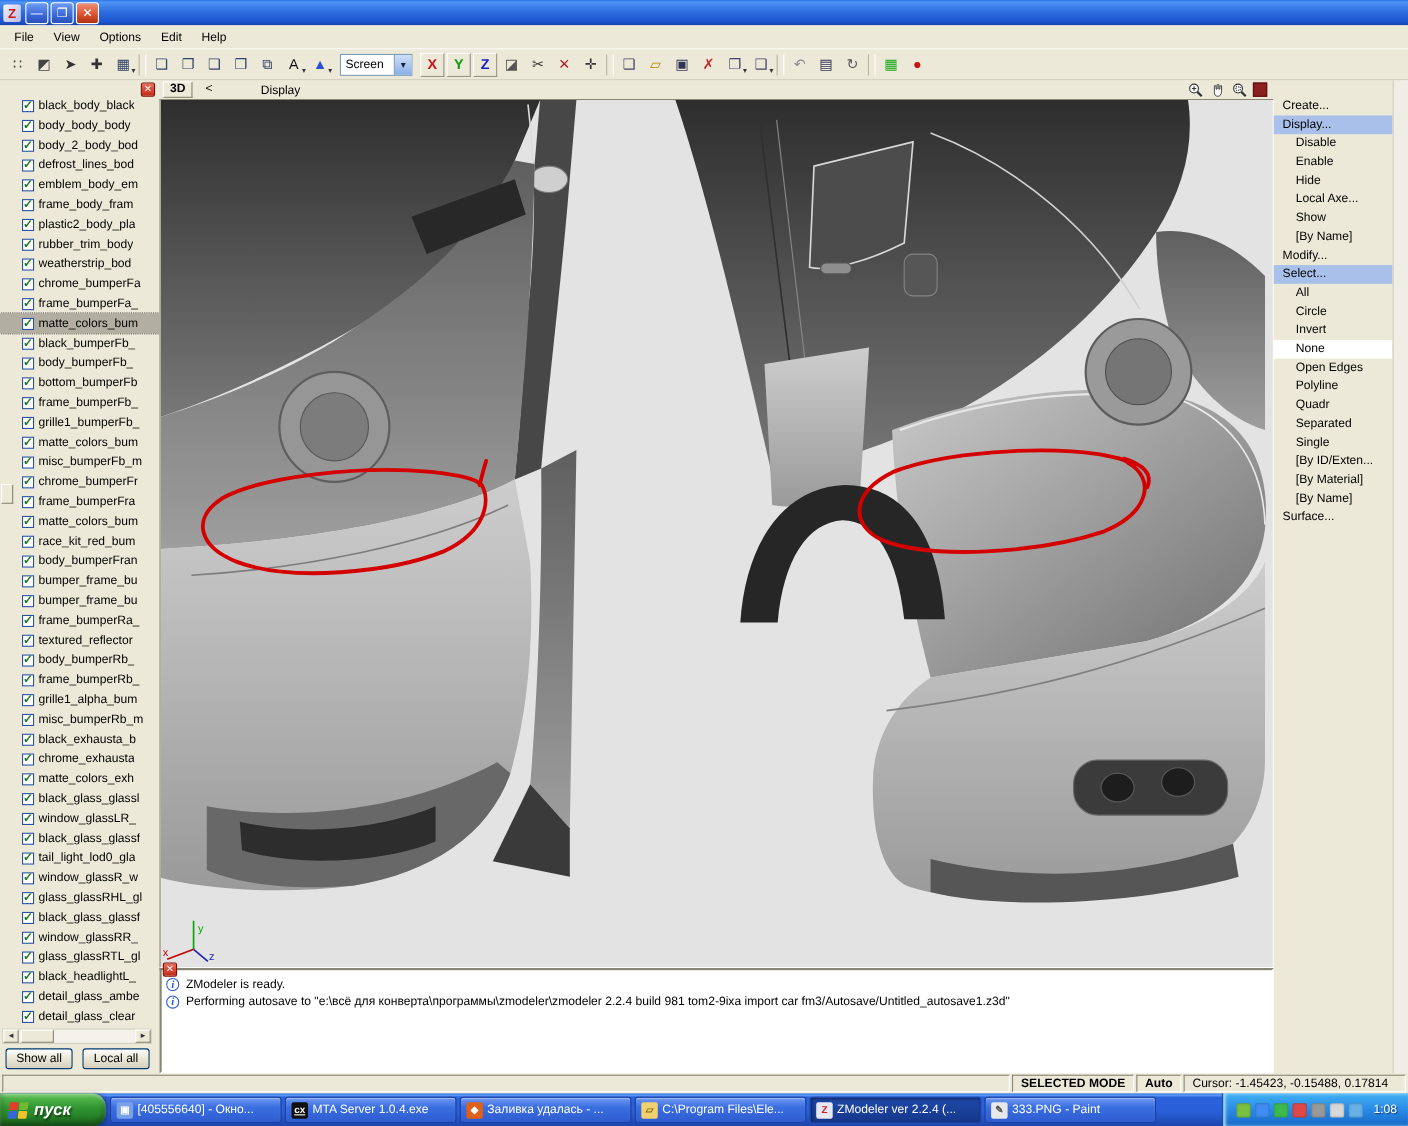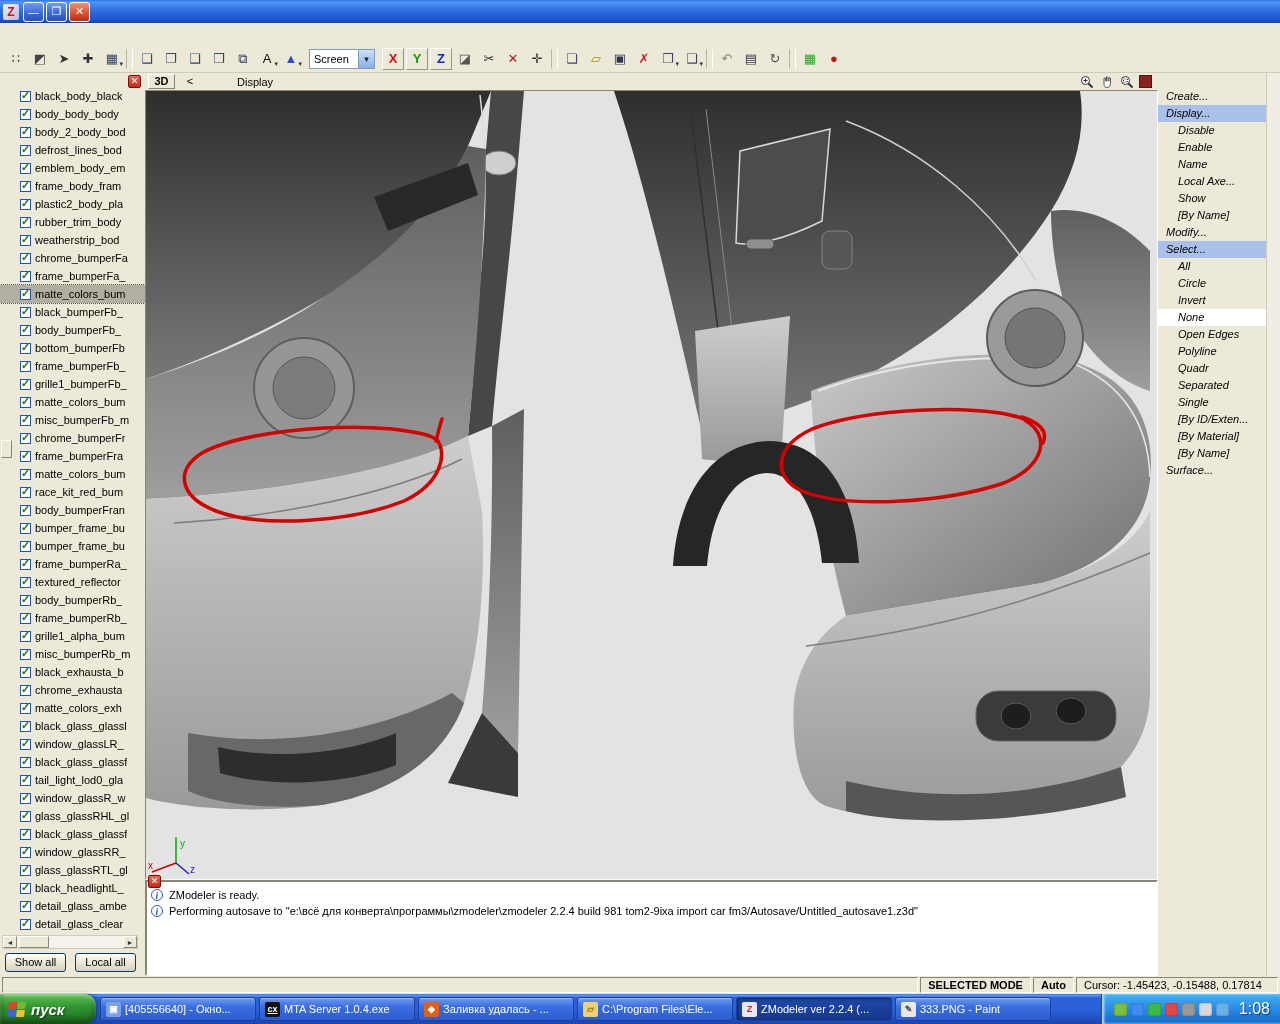--- a/index.html
+++ b/index.html
@@ -73,21 +73,21 @@
 
   .log-area { position:absolute; left:0; top:807px; width:1013px; height:96px; background:#fff;
     border:2px solid; border-color:#8a8674 #fff #fff #8a8674; padding:5px 0 0 4px; }
   .log-x { position:absolute; left:3px; top:802px; z-index:5; }
   .log-line { display:flex; align-items:center; gap:6px; height:16px; white-space:nowrap; overflow:hidden; }
   .info-ico { width:12px; height:12px; min-width:12px; border:1px solid #2a5ad4; border-radius:50%;
     color:#2a5ad4; font-family:"Liberation Serif", serif; font-weight:bold; font-style:italic;
     font-size:10px; text-align:center; line-height:11px; }
 
   .right-panel { position:absolute; left:1158px; top:73px; width:108px; height:903px; background:#ECE9D8; padding-top:15px; }
-  .cmd-row { height:17px; line-height:17px; padding-left:8px; white-space:nowrap; overflow:hidden;font-style:italic; }
+  .cmd-row { height:17px; line-height:17px; padding-left:8px; white-space:nowrap; overflow:hidden; }
   .cmd-row.indent { padding-left:20px; }
   .cmd-row.highlight { background:#a8c0ea; }
   .cmd-row.selected { background:#fff; }
   .right-scroll { position:absolute; left:1266px; top:73px; width:14px; height:903px; background:#f0eee4;
     border-left:1px solid #cfccbc; }
   .right-thumb { position:absolute; left:1px; top:440px; width:11px; height:18px; background:#ECE9D8;
     border:1px solid; border-color:#fff #8a8674 #8a8674 #fff; }
 
   
   .statusbar { position:absolute; left:0; top:976px; width:1280px; height:18px; background:#ECE9D8;
@@ -113,21 +113,21 @@
     border-radius:3px; border:1px solid #1b3f9e; color:#fff;
     background:linear-gradient(180deg,#6f9af2,#3a6ee0 40%,#2e5cd0);
     box-shadow:inset 0 1px 1px #fff5; white-space:nowrap; overflow:hidden; }
   .task-btn.active { background:linear-gradient(180deg,#1e48a8,#16388c); box-shadow:inset 1px 1px 3px #0007; }
   .task-icon { width:15px; height:15px; min-width:15px; border-radius:2px; display:flex; align-items:center;
     justify-content:center; font-size:9px; font-weight:bold; }
   .tray { display:flex; align-items:center; gap:4px; padding:0 10px 0 12px;
     background:linear-gradient(180deg,#3fb1f4 0%,#2a8ae6 50%,#1668c8 100%);
     border-left:1px solid #0a50a8; box-shadow:inset 2px 0 3px #bfe4fb; }
   .tray-icon { width:13px; height:13px; border-radius:2px; box-shadow:inset 0 0 2px #0006; }
-  .clock { color:#fff; font-size:16px; margin-left:6px; text-shadow:1px 1px 1px #0008; }
+  .clock { color:#fff; font-size:11px; margin-left:6px; text-shadow:1px 1px 1px #0008; }
 </style>
 </head>
 <body>
 
 <div class="screen">
 
   <div class="titlebar">
     <div class="app-icon">Z</div>
     <div class="win-btns">
 
@@ -136,20 +136,30 @@
         </span>
         <span class="win-btn">
           <i class="glyph">❐</i>
         </span>
         <span class="win-btn">
           <i class="glyph">✕</i>
         </span>
       </div>
   </div>
 
+  <div class="menubar">
+    <div style="display:flex;">
+
+    <span class="menu-item">File</span>
+        <span class="menu-item">View</span>
+        <span class="menu-item">Options</span>
+        <span class="menu-item">Edit</span>
+        <span class="menu-item">Help</span>
+      </div>
+  </div>
 
   <div class="toolbar">
     <div class="tb-group">
 
     <span class="tb-icon" style="color: rgb(51, 51, 51);">
           <i class="glyph">∷</i>
         </span>
         <span class="tb-icon" style="color: rgb(68, 68, 68);">
           <i class="glyph">◩</i>
         </span>
@@ -579,21 +589,21 @@
       </div>
       </div>
   </div>
 
   <div class="right-panel">
 
   <div class="cmd-row">Create...</div>
       <div class="cmd-row highlight">Display...</div>
       <div class="cmd-row indent">Disable</div>
       <div class="cmd-row indent">Enable</div>
-      <div class="cmd-row indent">Name</div>
+      <div class="cmd-row indent">Hide</div>
       <div class="cmd-row indent">Local Axe...</div>
       <div class="cmd-row indent">Show</div>
       <div class="cmd-row indent">[By Name]</div>
       <div class="cmd-row">Modify...</div>
       <div class="cmd-row highlight">Select...</div>
       <div class="cmd-row indent">All</div>
       <div class="cmd-row indent">Circle</div>
       <div class="cmd-row indent">Invert</div>
       <div class="cmd-row selected indent">None</div>
       <div class="cmd-row indent">Open Edges</div>

